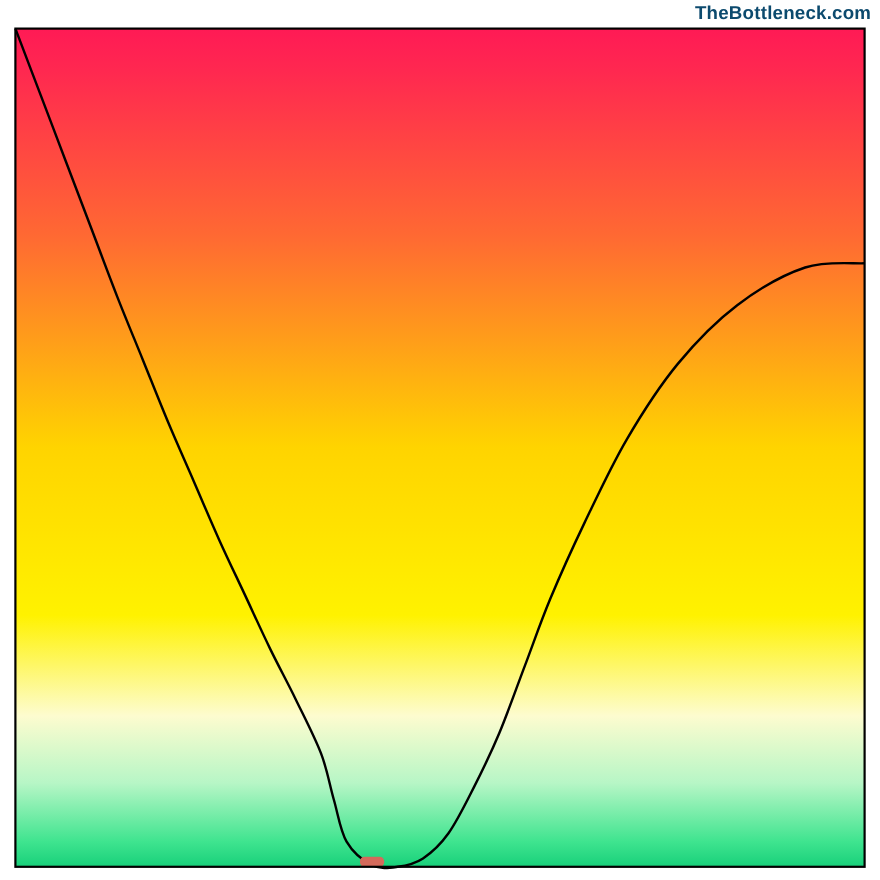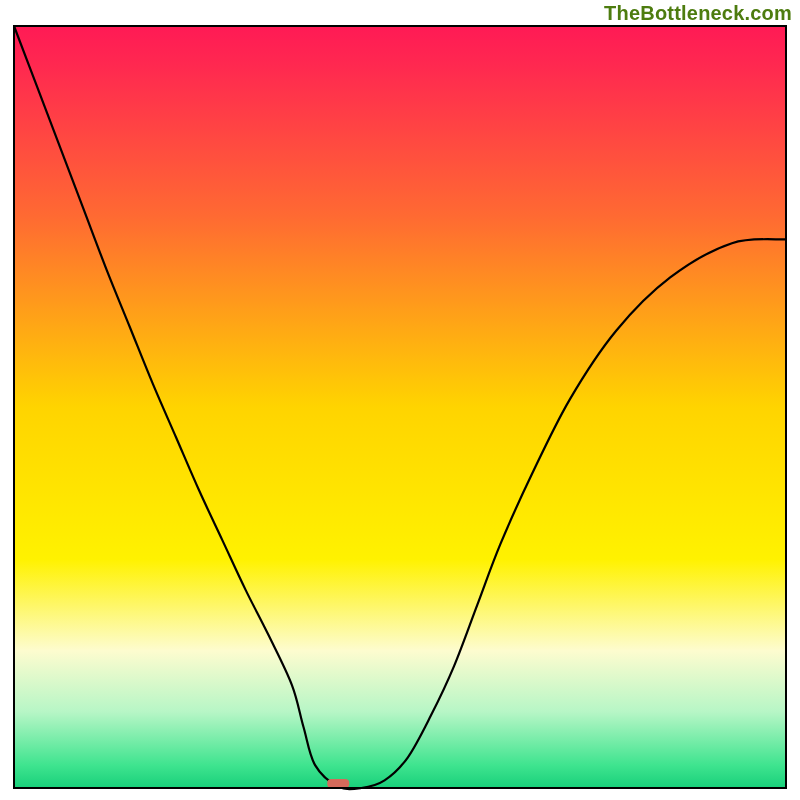--- a/index.html
+++ b/index.html
@@ -12,23 +12,23 @@
     width: 800px;
     height: 800px;
     position: relative;
     margin: 0;
     box-sizing: border-box;
   }
   .attribution {
     position: absolute;
     top: 2px;
     right: 8px;
-    font-size: 20px;
+    font-size: 17px;
     font-weight: 600;
-    color: #4d7c0f;
+    color: #0c4a6e;
     letter-spacing: 0.2px;
   }
   svg.chart {
     display: block;
     width: 800px;
     height: 800px;
   }
 </style>
 </head>
 <body>

